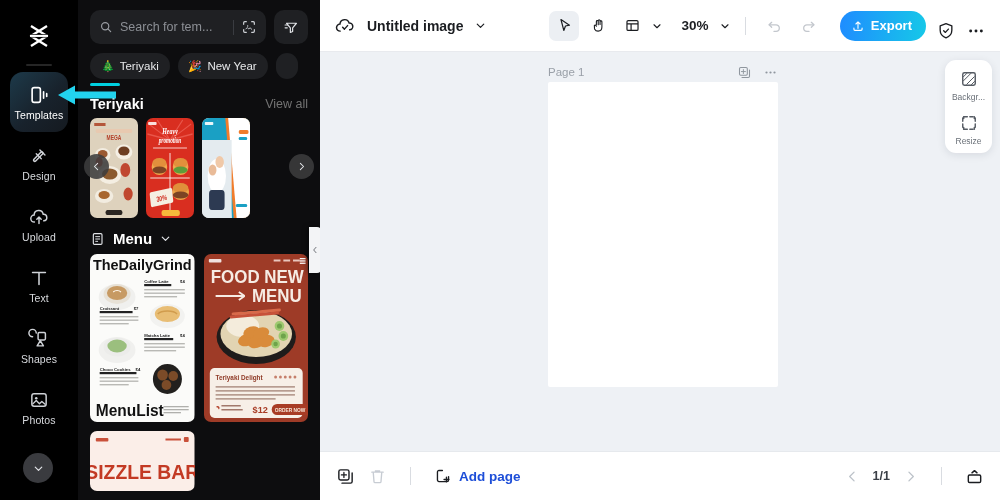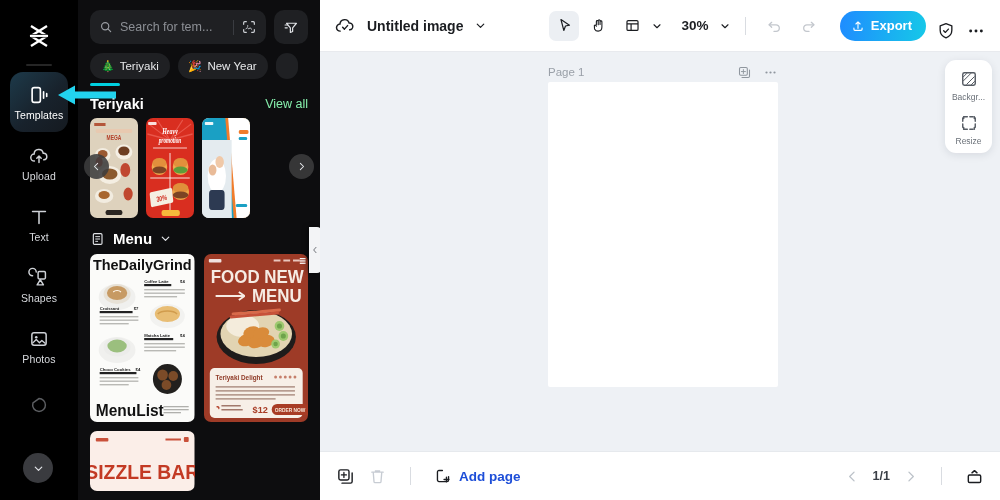--- a/index.html
+++ b/index.html
@@ -63,21 +63,21 @@
     font-size: 11.5px; color: #e7e8ea; white-space: nowrap; flex: 0 0 auto;
   }
   .chip-emoji { font-size: 11px; line-height: 1; }
   .chip.cut { width: 22px; padding: 0; overflow: hidden; }
 
   .sect-head {
     display: flex; align-items: center; justify-content: space-between;
     padding: 10px 12px 6px 12px;
   }
   .sect-title { font-size: 14.5px; font-weight: bold; color: #ffffff; }
-  .sect-link { font-size: 12.5px; color: #86efac; }
+  .sect-link { font-size: 12.5px; color: #737373; }
   .accent-bar { width: 30px; height: 3px; background: #00d0e0; border-radius: 2px; margin: 4px 0 0 12px; }
 
   .carousel { position: relative; padding: 0 0 0 12px; height: 100px; }
   .carousel-row { display: flex; gap: 8px; }
   .thumb { border-radius: 7px; overflow: hidden; flex: 0 0 auto; position: relative; }
   .t-recent { width: 48px; height: 100px; }
   .nav-btn {
     position: absolute; top: 36px; width: 25px; height: 25px; border-radius: 50%;
     background: rgba(60,60,62,.88); display:flex; align-items:center; justify-content:center;
   }
@@ -165,20 +165,27 @@
     <div class="rail-sep"></div>
 
     <div class="rail-item active">
       <svg class="rail-ico" viewBox="0 0 24 24" fill="none">
         <rect x="4.5" y="4" width="9" height="16" rx="2.2" stroke="#fff" stroke-width="1.8"></rect>
         <path d="M17 8.5v7M20.4 10.5v3" stroke="#fff" stroke-width="1.8" stroke-linecap="round"></path>
       </svg>
       <span class="rail-lbl">Templates</span>
     </div>
 
+    <div class="rail-item">
+      <svg class="rail-ico" viewBox="0 0 24 24" fill="none">
+        <path d="M6.5 15.5c2.5-2.5 5-5 7.5-7.5 1.3-1.3 3.2.6 1.9 1.9-2.5 2.5-5 5-7.5 7.5-1.3 1.3-3.2-.6-1.9-1.9z" stroke="#cfd2d7" stroke-width="1.6"></path>
+        <path d="M13 5.5l5.5 5.5M9 9.5l5.5 5.5" stroke="#cfd2d7" stroke-width="1.5" stroke-linecap="round"></path>
+      </svg>
+      <span class="rail-lbl">Design</span>
+    </div>
 
     <div class="rail-item">
       <svg class="rail-ico" viewBox="0 0 24 24" fill="none">
         <path d="M7 17.5a3.8 3.8 0 01-.3-7.6A5 5 0 0116.6 9a3.6 3.6 0 01.6 7.2" stroke="#cfd2d7" stroke-width="1.6" stroke-linecap="round"></path>
         <path d="M12 19v-7m0 0l-2.4 2.4M12 12l2.4 2.4" stroke="#cfd2d7" stroke-width="1.6" stroke-linecap="round"></path>
       </svg>
       <span class="rail-lbl">Upload</span>
     </div>
 
     <div class="rail-item">

